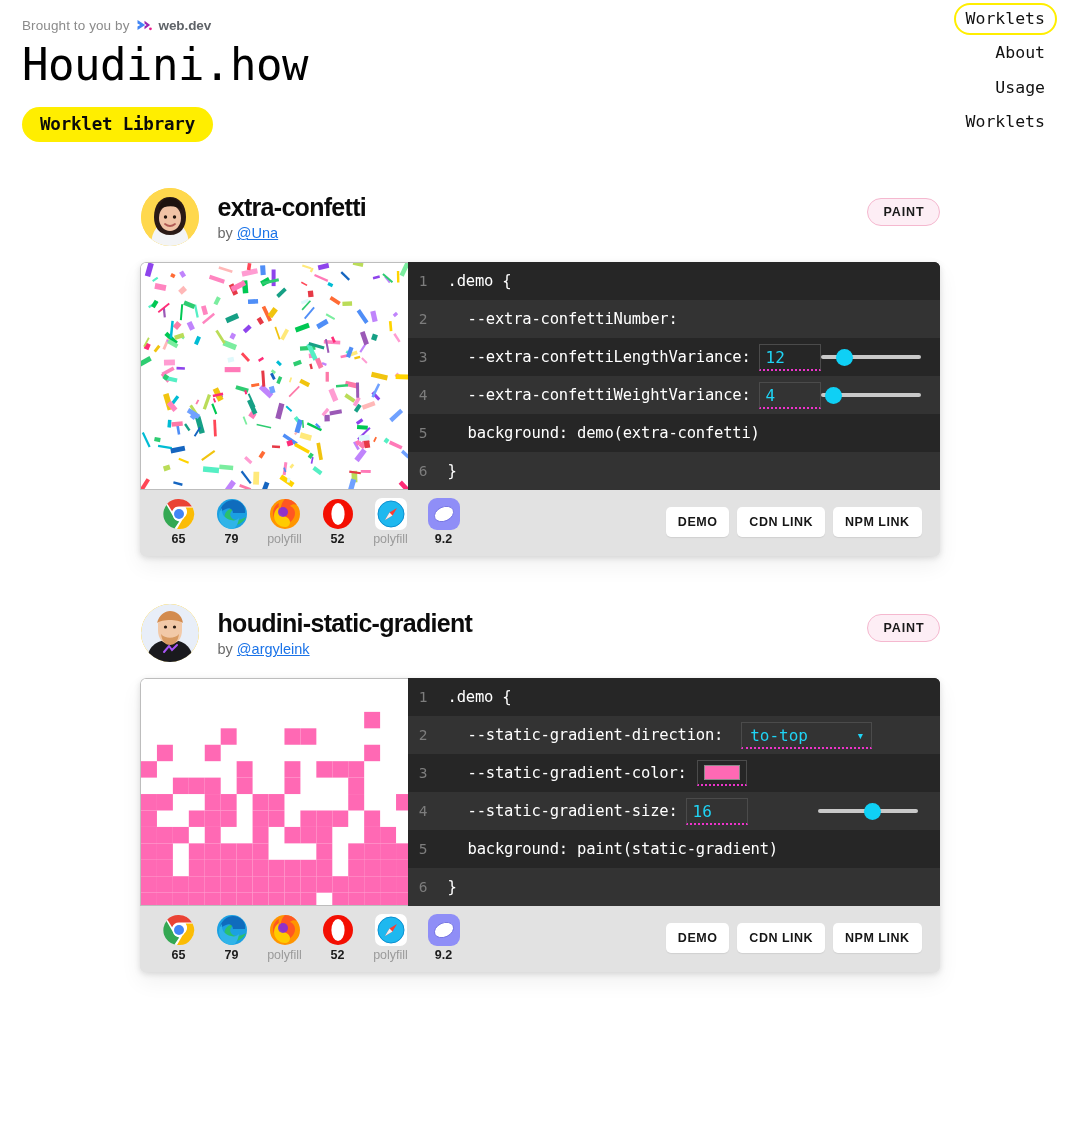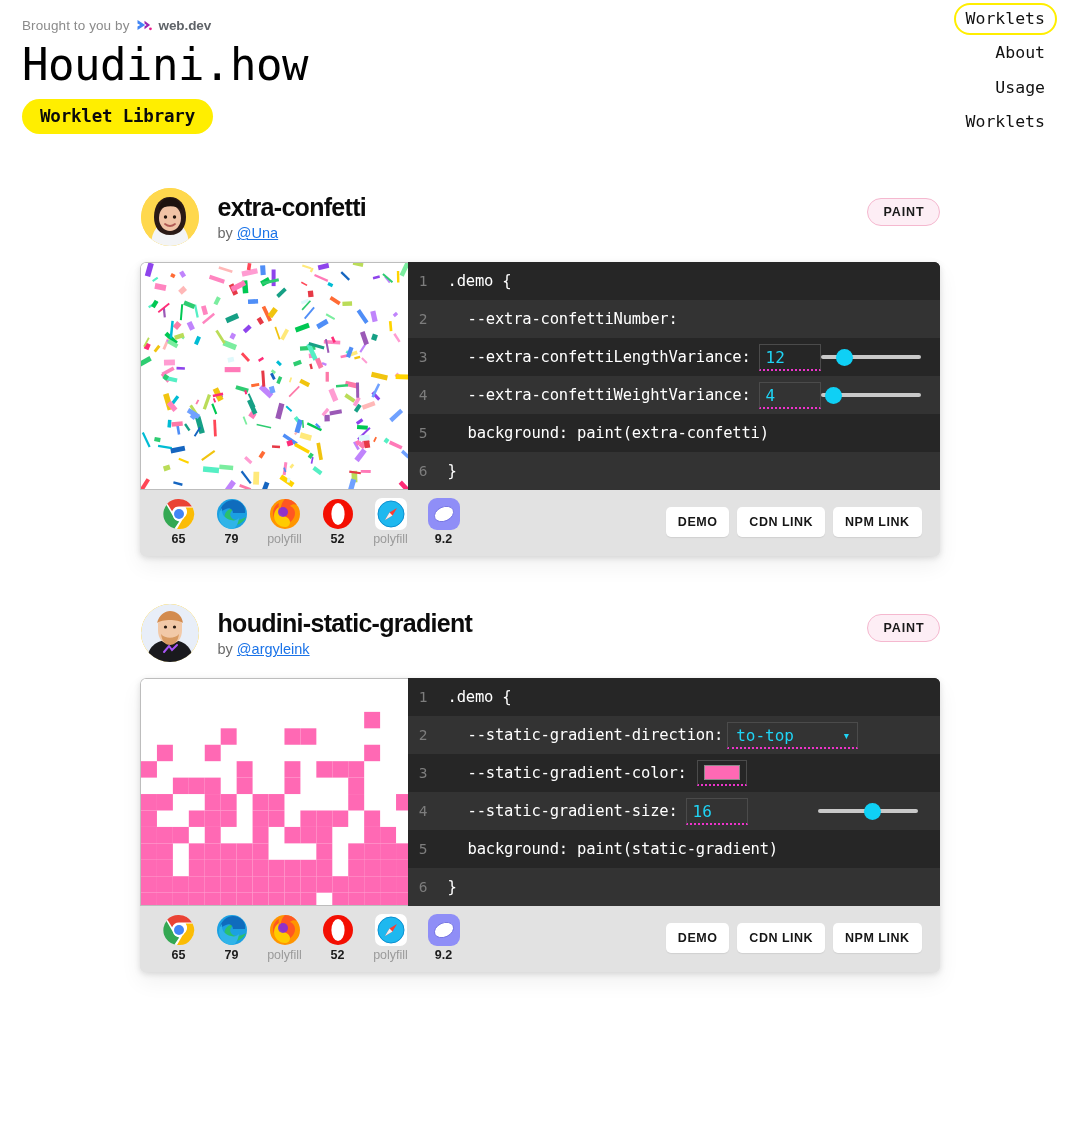--- a/index.html
+++ b/index.html
@@ -37,21 +37,21 @@
     letter-spacing: -.5px;
     margin: 6px 0 0 0;
     line-height: 1.12;
     color: #000000;
   }
   .tagline-pill {
     display: inline-block;
     background: #ffee00;
     border-radius: 999px;
     padding: 7px 18px 8px 18px;
-    margin-top: 10px;
+    margin-top: 18px;
     font-family: "DejaVu Sans Mono", monospace;
     font-weight: 700;
     font-size: 17.5px;
     letter-spacing: -.2px;
     color: #0b0b0b;
   }
 
   
   .main-nav {
     position: absolute;
@@ -221,21 +221,21 @@
     width: 17px; height: 17px; border-radius: 50%;
     background: #0fd0f5; cursor: pointer; border: none;
   }
   .slider::-moz-range-thumb {
     width: 17px; height: 17px; border-radius: 50%;
     background: #0fd0f5; cursor: pointer; border: none;
   }
   .sl-wide { width: 100px; }
   .select-wrap {
     position: relative;
-    margin-left: 4px;
+    margin-left: 18px;
     display: inline-flex;
     align-items: center;
     border: 1px solid #4b4b4b;
     border-bottom: 2px dotted #ee33cc;
     padding: 3px 8px 2px 8px;
   }
   .select-wrap select {
     -webkit-appearance: none; appearance: none;
     background: transparent;
     border: none;
@@ -614,21 +614,21 @@
             <div class="code-line even">
               <span class="line-no">4</span>
               <span class="code-text indent">--extra-confettiWeightVariance:</span>
               <span class="control-wrap">
                 <input type="text" class="val-input" value="4" style="">
                 <input type="range" min="0" max="100" class="slider sl-wide" value="5" style="">
               </span>
             </div>
             <div class="code-line odd">
               <span class="line-no">5</span>
-              <span class="code-text indent">background: paint(extra-confetti)</span>
+              <span class="code-text indent">background: demo(extra-confetti)</span>
             </div>
             <div class="code-line even">
               <span class="line-no">6</span>
               <span class="code-text">}</span>
             </div>
           </div>
         </div>
         <div class="card-foot">
           <div class="browsers">
             <div class="browser">

